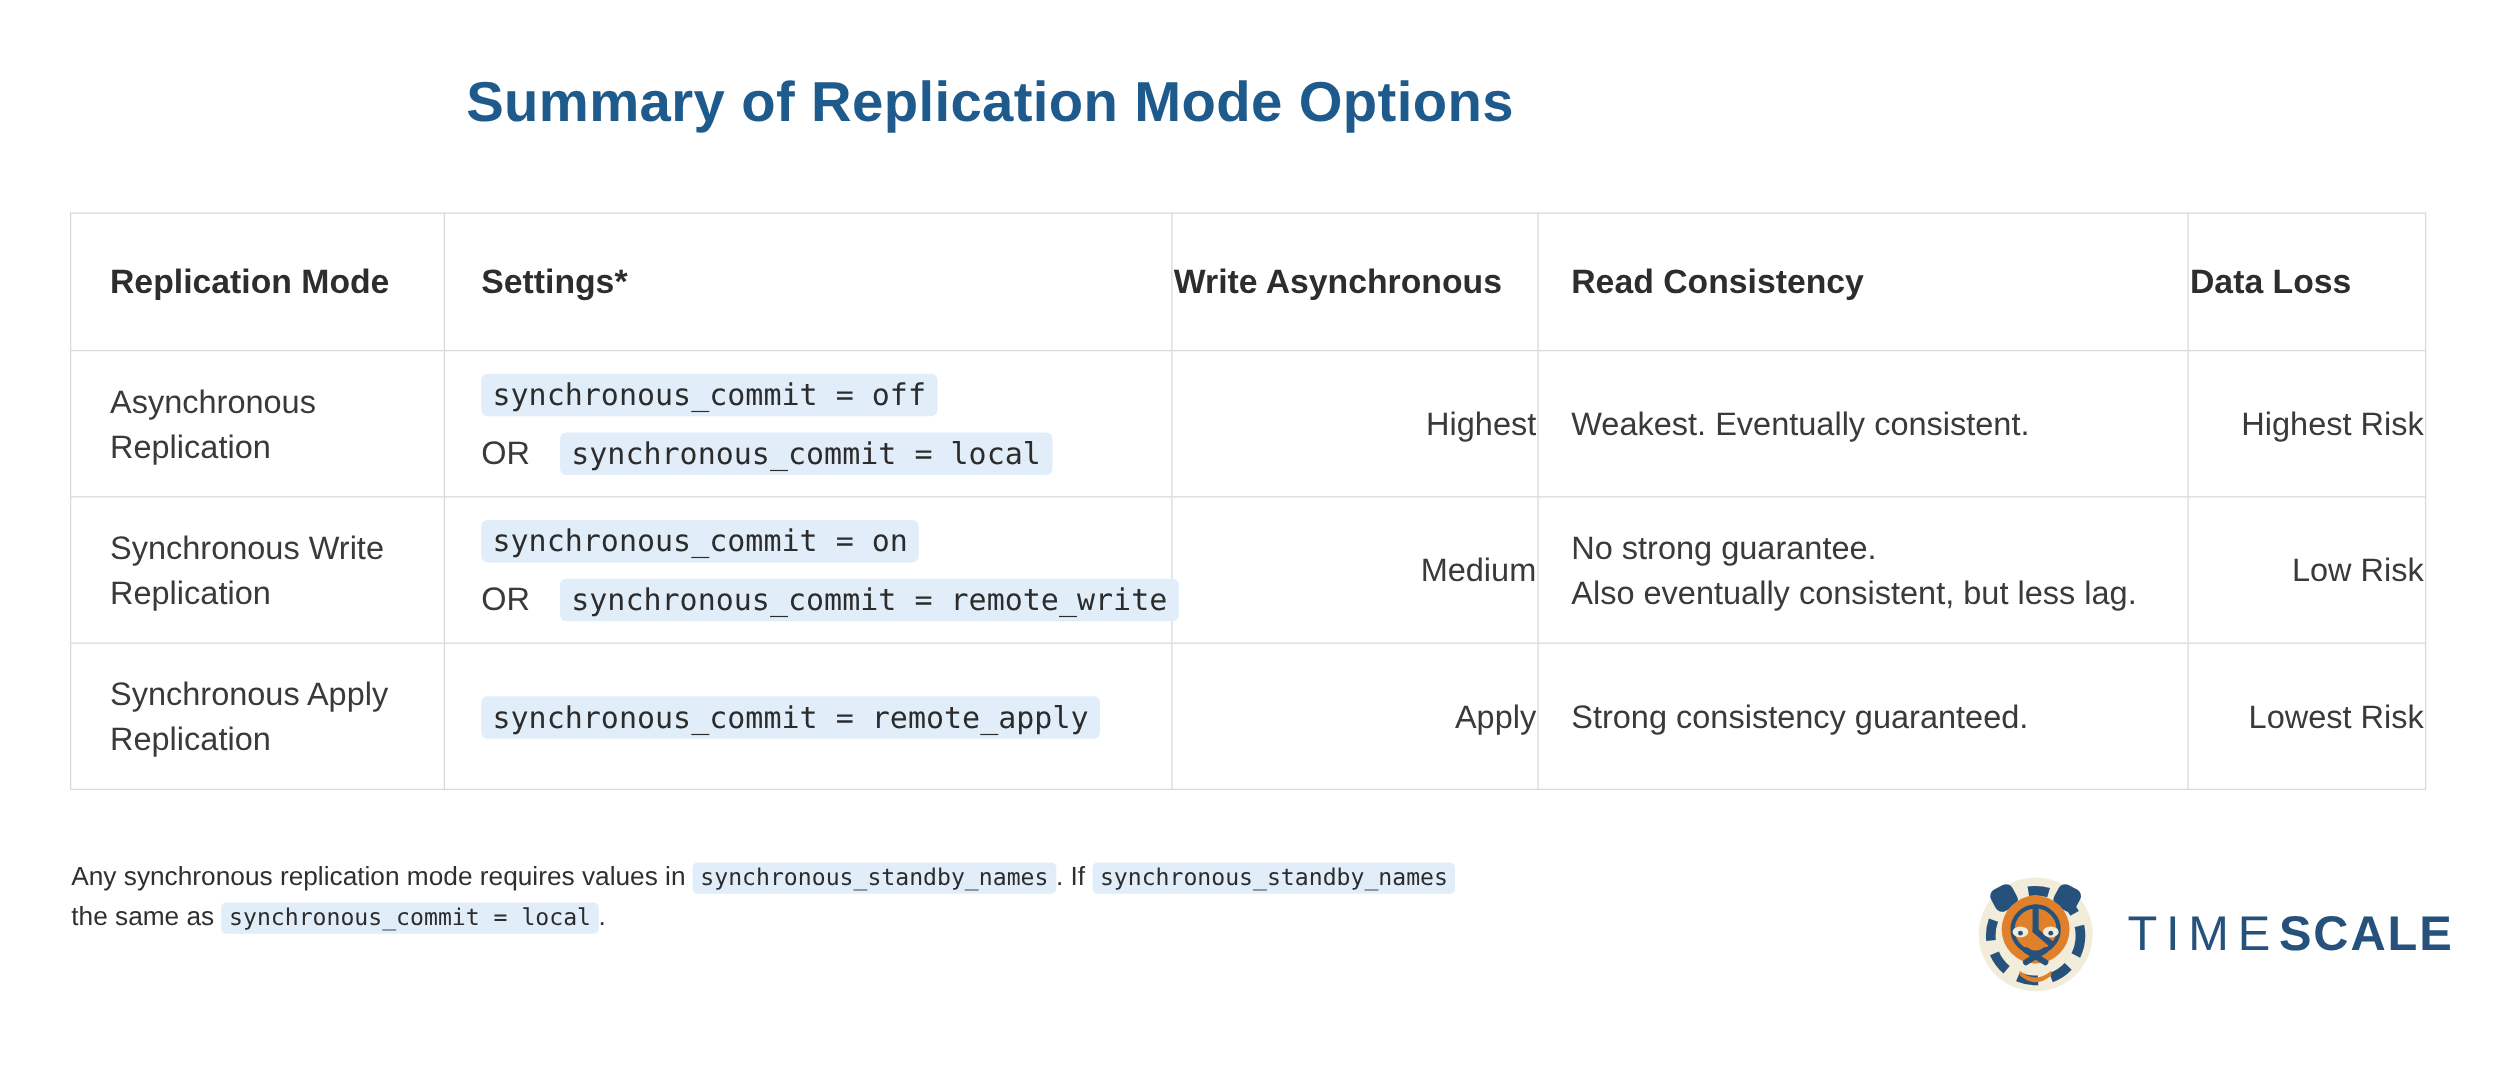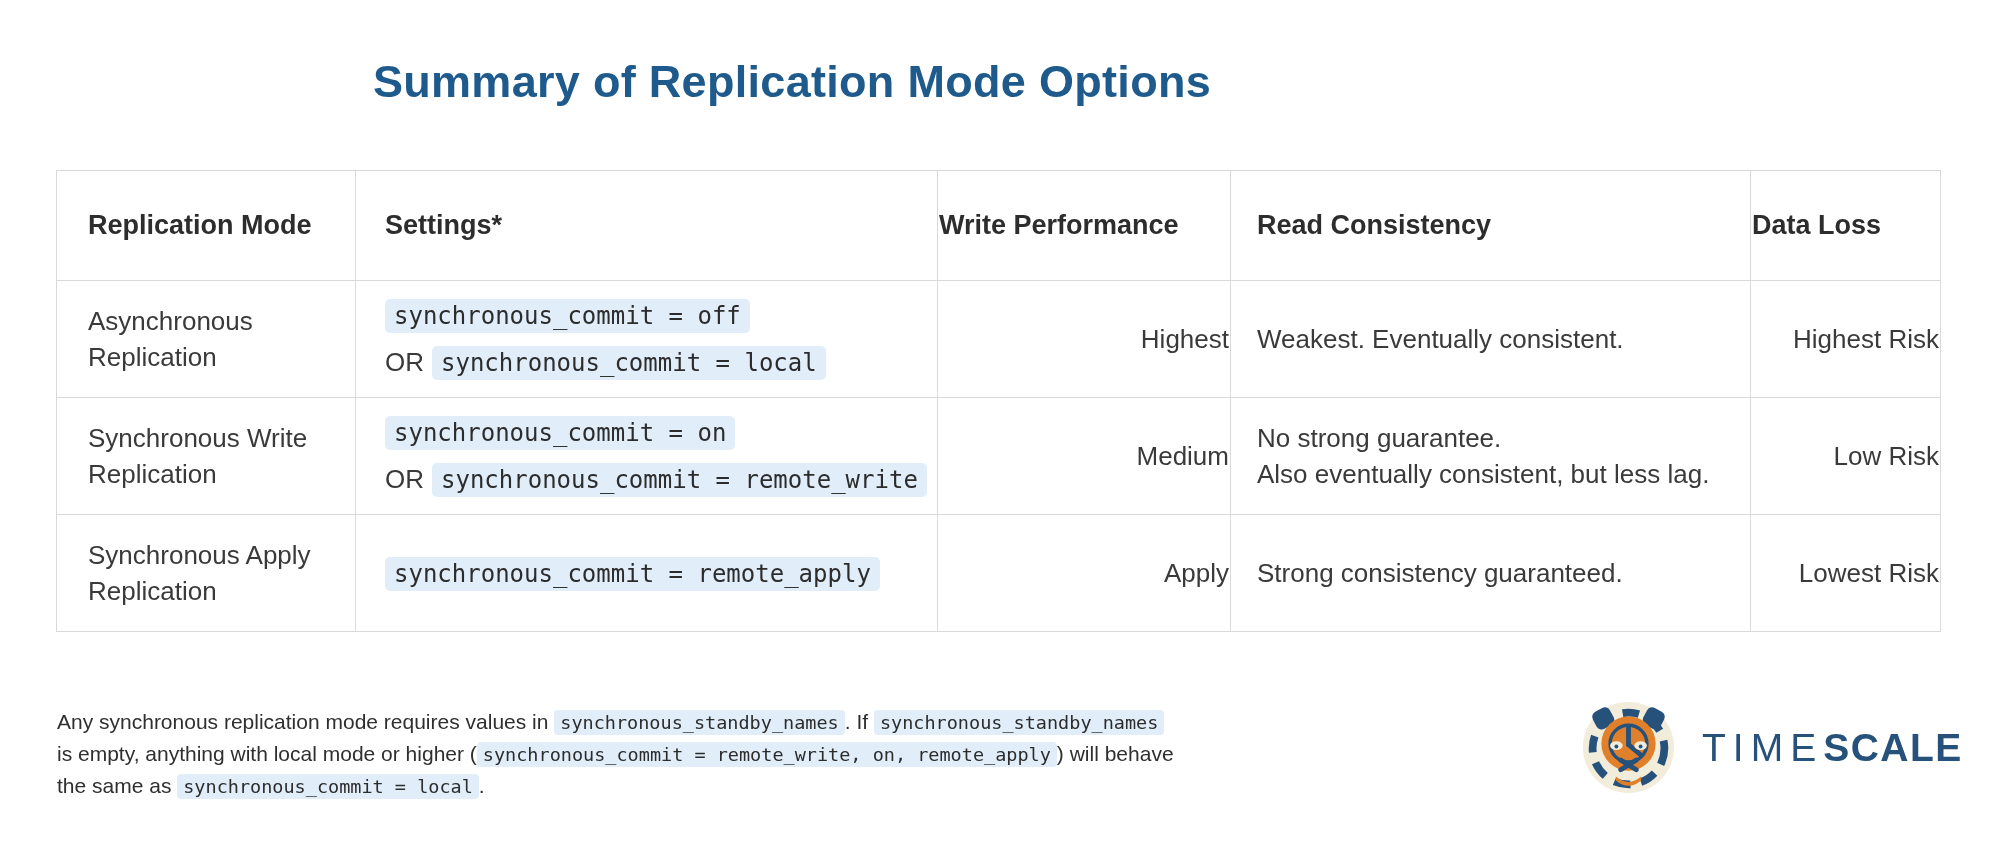--- a/index.html
+++ b/index.html
@@ -70,27 +70,27 @@
   .code-line + .code-line { margin-top: 10px; }
   .chip {
     font-family: "DejaVu Sans Mono", monospace;
     font-size: 24px;
     color: #2c2c2c;
     background: #e1eefa;
     padding: 3px 9px;
     border-radius: 5px;
     margin-top: 16px;
   }
-  .or-prefix { margin-right: 8px; }
+  .or-prefix { margin-right: 24px; }
 
   
   .footnote {
     position: absolute;
     left: 57px;
-    top: 706px;
+    top: 686px;
     width: 1180px;
     font-size: 21px;
     color: #2f2f2f;
   }
   .fn-line { height: 32px; line-height: 32px; white-space: nowrap; }
   .fn-code {
     font-family: "DejaVu Sans Mono", monospace;
     font-size: 18.5px;
     color: #2c2c2c;
     background: #e1eefa;
@@ -128,21 +128,21 @@
     <col class="col-mode">
       <col class="col-set">
       <col class="col-perf">
       <col class="col-read">
       <col class="col-loss">
   </colgroup>
   <thead>
     <tr>
       <th class="pad-mode">Replication Mode</th>
       <th class="pad-set">Settings*</th>
-      <th class="center">Write Performance</th>
+      <th class="center">Write Asynchronous</th>
       <th class="pad-read">Read Consistency</th>
       <th class="center">Data Loss</th>
     </tr>
   </thead>
   <tbody>
     <tr>
       <td class="pad-mode">Asynchronous Replication</td>
       <td class="pad-set">
         <div class="code-line"><span class="chip">synchronous_commit = off</span></div>
         <div class="code-line"><span class="or-prefix">OR</span><span class="chip">synchronous_commit = local</span></div>
@@ -175,21 +175,20 @@
       <td class="pad-read">
         <div>Strong consistency guaranteed.</div>
       </td>
       <td class="center">Lowest Risk</td>
     </tr>
   </tbody>
 </table>
 
 <div class="footnote">
   <div class="fn-line"><span>Any synchronous replication mode requires values in </span><span class="fn-code">synchronous_standby_names</span><span>. If </span><span class="fn-code">synchronous_standby_names</span></div>
-  <div class="fn-line"><span>is empty, anything with local mode or higher (</span><span class="fn-code">synchronous_commit = remote_write, on, remote_apply</span><span>) will behave</span></div>
   <div class="fn-line"><span>the same as </span><span class="fn-code">synchronous_commit = local</span><span>.</span></div>
 </div>
 
 <div class="logo">
   <svg class="logo-mark" viewBox="0 0 100 100" xmlns="http://www.w3.org/2000/svg">
     <circle cx="50" cy="50" r="47" fill="#f2ecda"></circle>
     <circle cx="50" cy="51" r="37" fill="none" stroke="#26517b" stroke-width="8" stroke-dasharray="17 11"></circle>
     <rect x="14" y="10" width="20" height="20" rx="6" fill="#26517b" transform="rotate(-28 24 20)"></rect>
     <rect x="66" y="10" width="20" height="20" rx="6" fill="#26517b" transform="rotate(28 76 20)"></rect>
     <circle cx="50" cy="46" r="28" fill="#e0802b"></circle>

